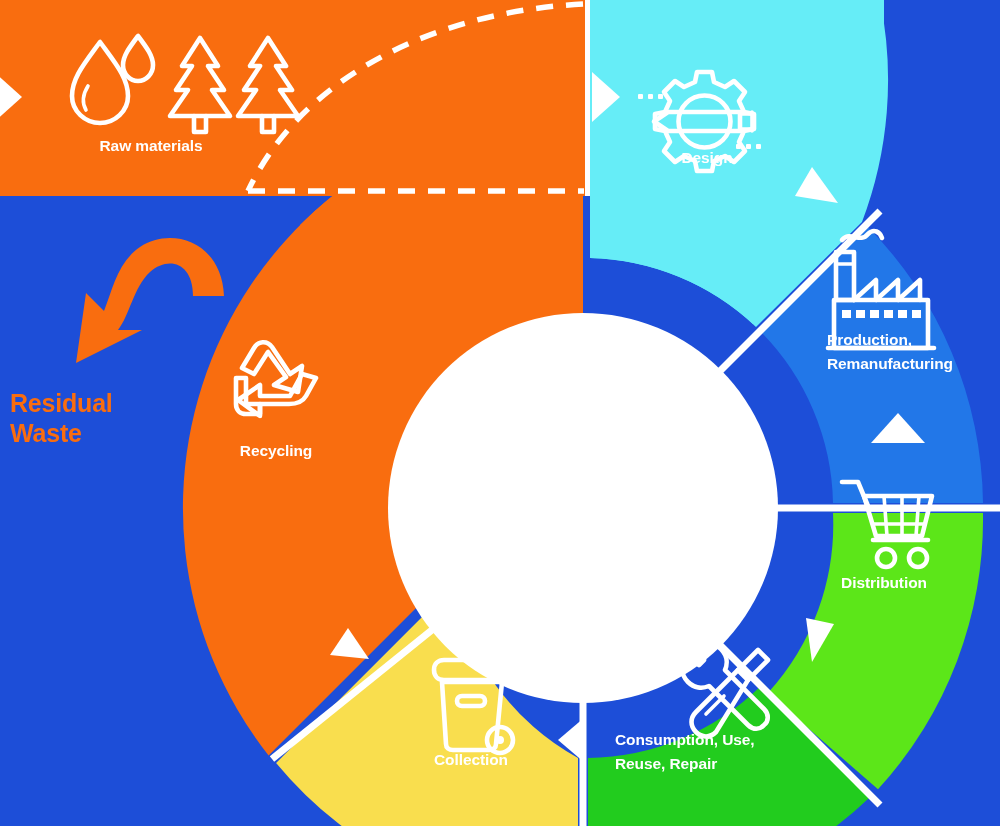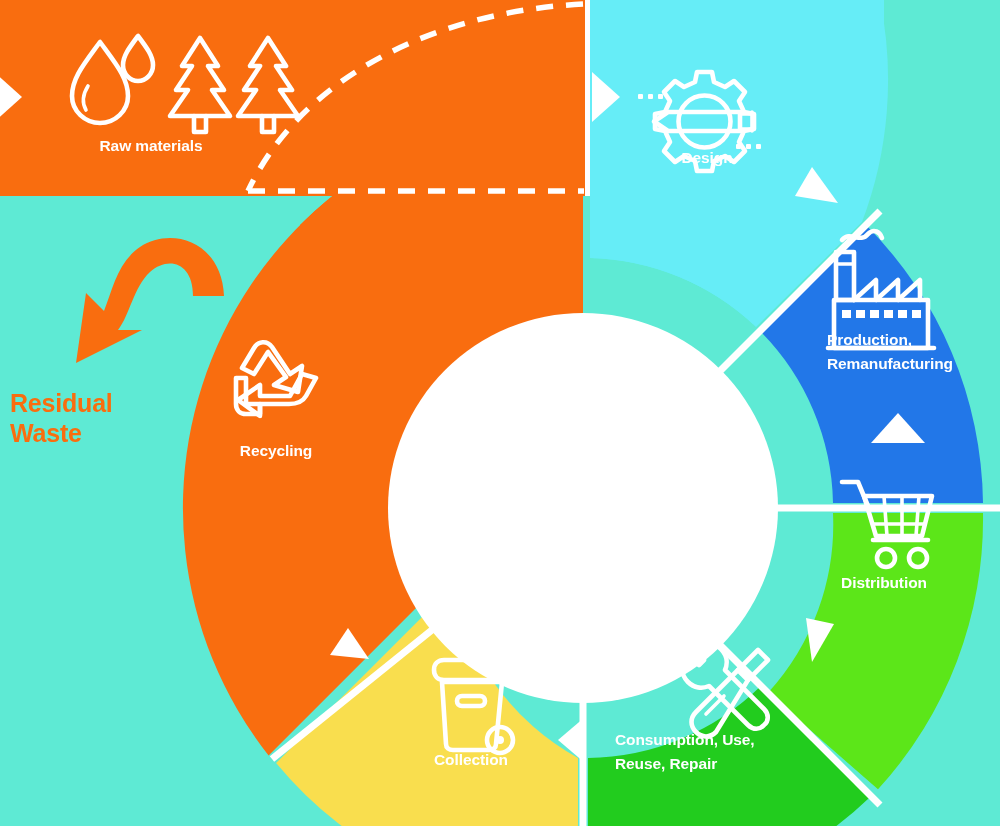--- a/index.html
+++ b/index.html
@@ -11,21 +11,21 @@
   body {
     width: 1000px;
     height: 826px;
     overflow: hidden;
     font-family: "Liberation Sans", sans-serif;
   }
   #stage {
     position: relative;
     width: 1000px;
     height: 826px;
-    background: #5eead4;
+    background: #1d4ed8;
   }
   svg.diagram {
     display: block;
     width: 1000px;
     height: 826px;
   }
   .seg-label {
     font-family: "Liberation Sans", sans-serif;
     font-weight: bold;
     font-size: 15.5px;

